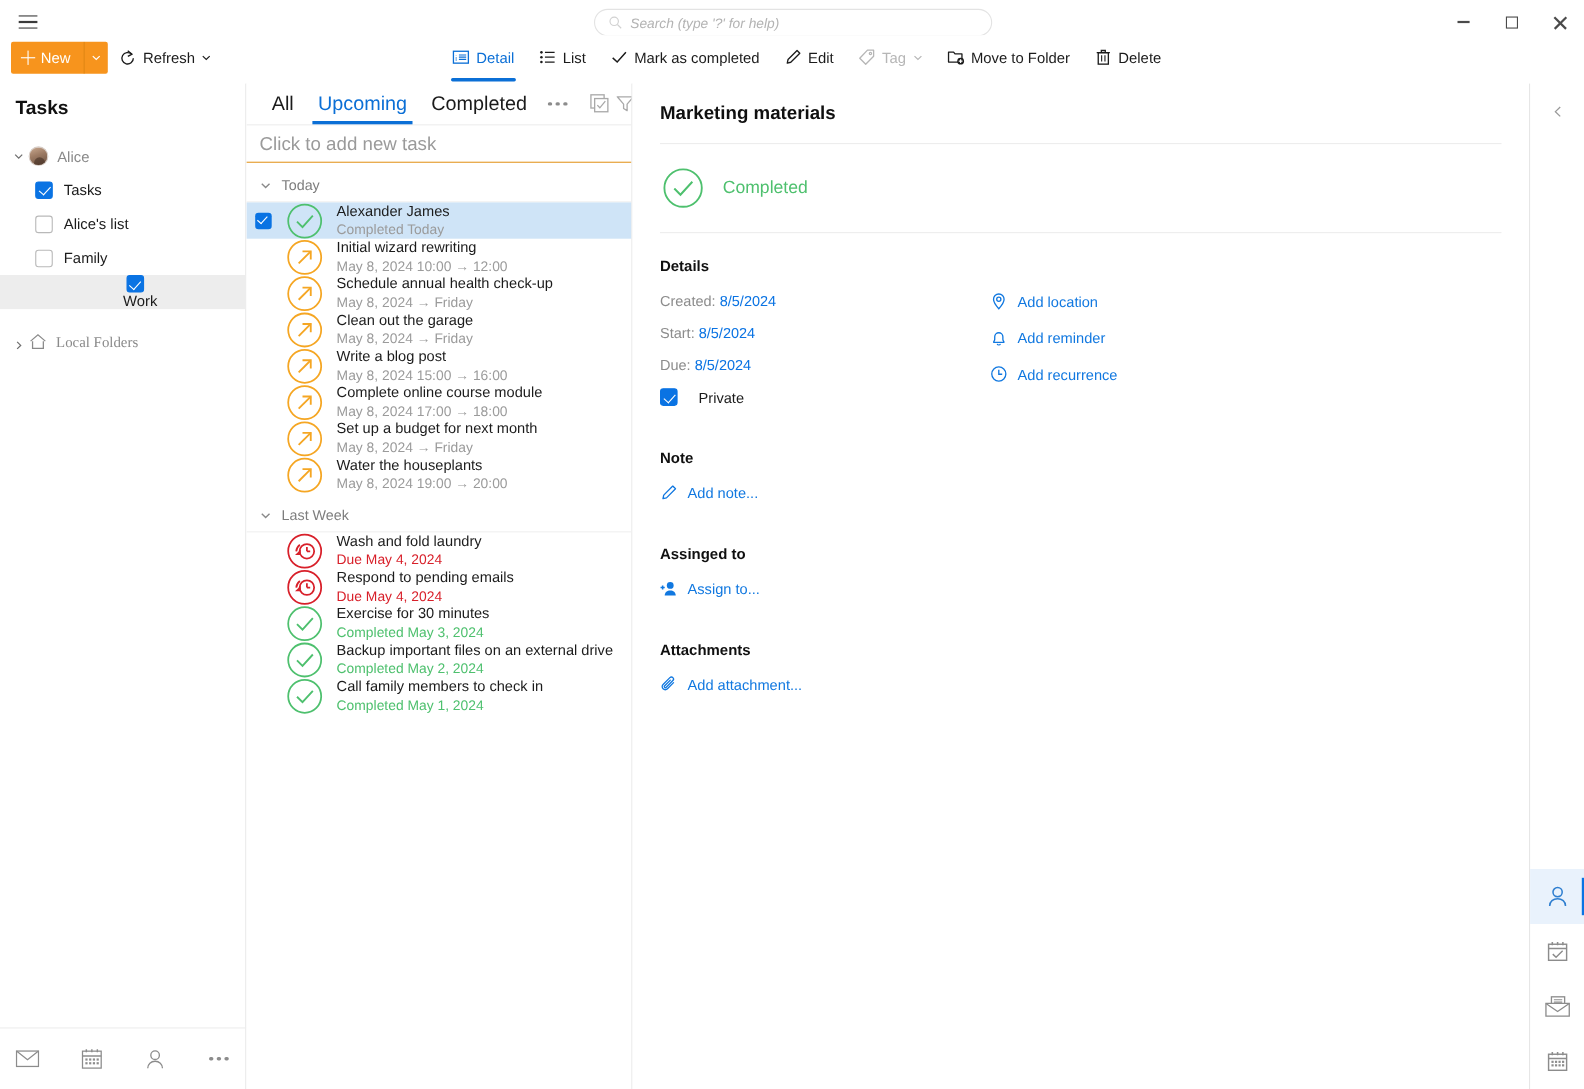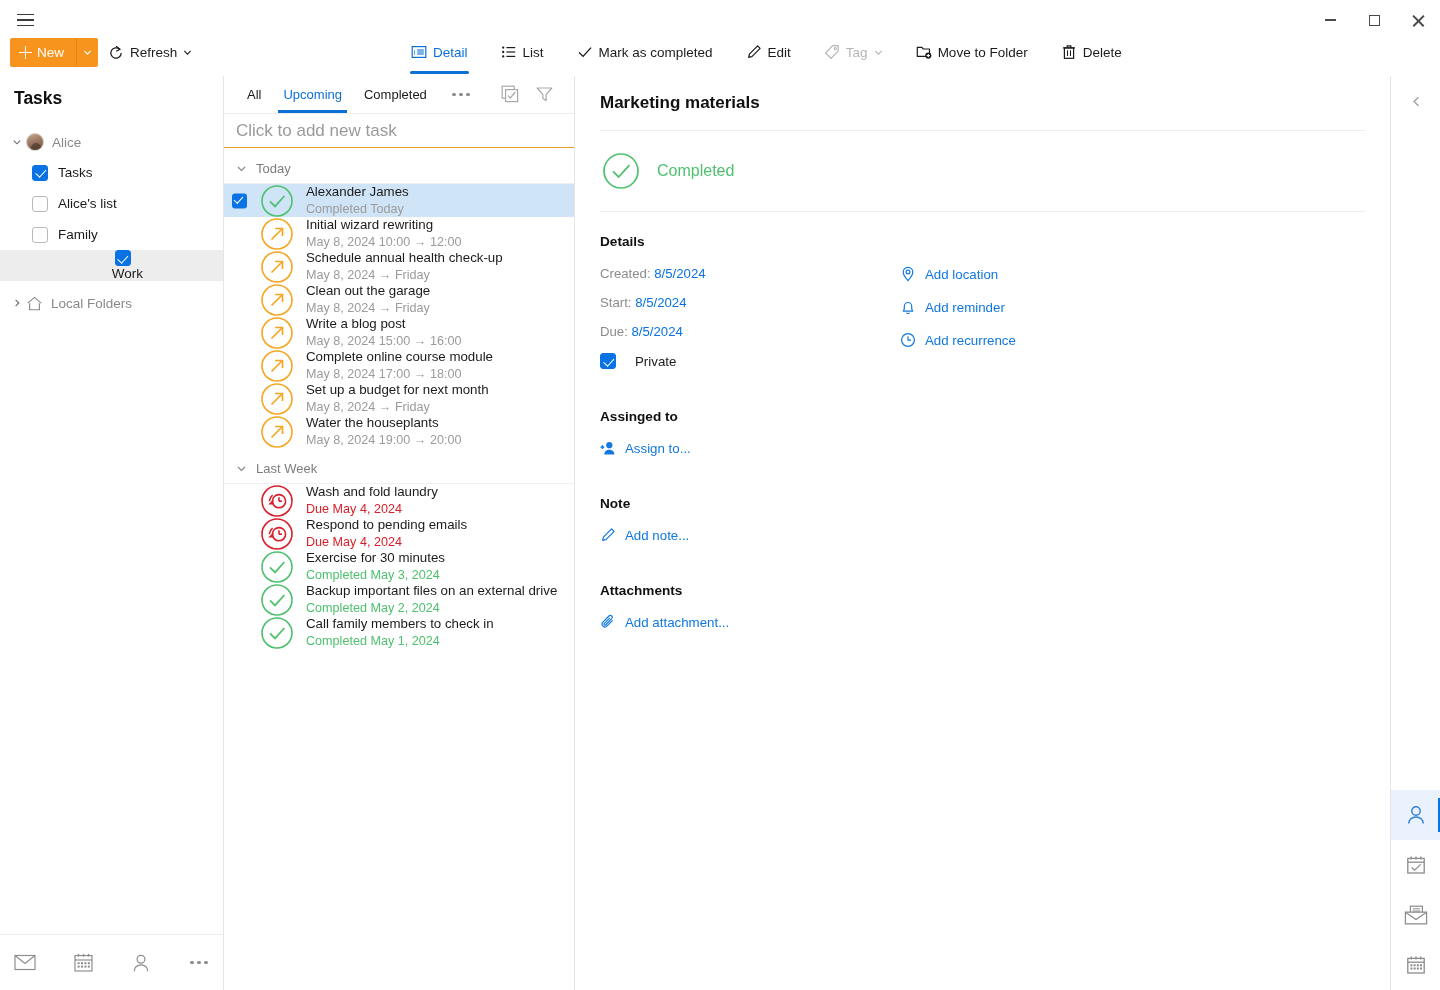--- a/index.html
+++ b/index.html
@@ -66,21 +66,21 @@
   .newbtn .split {
     width: 22px; display:flex; align-items:center; justify-content:center;
     border-left: 1px solid #e08715;
   }
   .refresh {
     position: absolute; left: 100px; top: 6px; height: 29px;
     display: flex; align-items: center; gap: 6px; padding: 0 8px;
     font-size: 13.5px; color: #1b1b1b; cursor: pointer; border-radius: 2px;
   }
   .chev-d { width: 9px; height: 9px; }
-  .toolset { position: absolute; left: 400px; top: 2px; display: flex; align-items: center; gap: 11px; }
+  .toolset { position: absolute; left: 400px; top: 2px; display: flex; align-items: center; gap: 0; }
   .tb-item {
     display: flex; align-items: center; gap: 6px; height: 36px;
     padding: 0 11px; font-size: 13.5px; color: #1b1b1b; cursor: pointer;
     position: relative; border-radius: 2px;
   }
   .tb-item.sel { color: #0b6fd6; }
   .tb-item.sel::after {
     content: ""; position: absolute; left: 10px; right: 10px; bottom: -4px;
     height: 2.6px; background: #0b6fd6; border-radius: 2px;
   }
@@ -116,21 +116,21 @@
     width: 16px; height: 16px; border-radius: 3px; flex: 0 0 auto; margin-right: 10px;
     border: 1.4px solid #b9b9b9; background: #fff; position: relative;
   }
   .cbx.on { background: #0a73e3; border-color: #0a73e3; }
   .cbx.on::after {
     content:""; position:absolute; left:4.7px; top:1.6px; width:4.5px; height:8.5px;
     border: solid #fff; border-width: 0 1.9px 1.9px 0; transform: rotate(42deg);
   }
   .sb-row-label { font-size: 13.5px; color: #1b1b1b; }
   .sb-local {
-    display: flex; align-items: center; height: 32px; padding-left: 8px; margin-top: 6px; cursor: pointer;
+    display: flex; align-items: flex-end; height: 32px; padding-left: 8px; margin-top: 6px; cursor: pointer; font-family: Liberation Serif, serif;
   }
   .home-ico { width: 17px; height: 17px; margin-right: 8px; flex: 0 0 auto; }
   .sb-local-label { font-size: 13.5px; color: #8a8a8a; }
   .sb-bottom {
     position: absolute; left: 0; bottom: 0; width: 224px; height: 56px;
     border-top: 1px solid #ededed; display: flex; align-items: center; padding-left: 8px; gap: 24px;
   }
   .sb-bottom .nav-ico { width: 34px; height: 34px; display:flex; align-items:center; justify-content:center; cursor:pointer; border-radius:3px; }
   .dots { display: flex; gap: 3.5px; align-items: center; }
   .dots i { width: 3.6px; height: 3.6px; border-radius: 50%; background: #8c8c8c; display: block; }
@@ -138,21 +138,21 @@
   
   .listpane {
     position: absolute; left: 224px; top: 76px; width: 351px; bottom: 0;
     background: #fff; border-right: 1px solid #e6e6e6; overflow: hidden;
   }
   .lp-tabs {
     display: flex; align-items: center; height: 38px; padding-left: 12px;
     border-bottom: 1px solid #ededed; position: relative;
   }
   .lp-tab {
-    font-size: 13px; color: #1b1b1b; padding: 0 11px; height: 37px;
+    font-size: 18px; color: #1b1b1b; padding: 0 11px; height: 37px;
     display: flex; align-items: center; cursor: pointer; position: relative;
   }
   .lp-tab.sel { color: #0b6fd6; }
   .lp-tab.sel::after {
     content:""; position:absolute; left:6px; right:6px; bottom:0; height:2.6px; background:#0b6fd6;
   }
   .lp-iconbtn { width: 30px; height: 30px; display:flex; align-items:center; justify-content:center; cursor:pointer; border-radius:3px; }
   .addtask {
     height: 34px; display: flex; align-items: center; padding-left: 12px;
     border-bottom: 1.6px solid #e49a27; cursor: text;
@@ -234,20 +234,27 @@
 
 <div class="app">
 
   <div class="titlebar">
     <div class="hamburger">
       <span></span>
         <span></span>
         <span></span>
     </div>
 
+    <div class="searchbox">
+      <svg class="mag" viewBox="0 0 16 16">
+        <circle cx="6.6" cy="6.6" r="4.7" fill="none" stroke="#9a9a9a" stroke-width="1.3"></circle>
+        <line x1="10.2" y1="10.2" x2="14.4" y2="14.4" stroke="#9a9a9a" stroke-width="1.3"></line>
+      </svg>
+      <div class="ph">Search (type '?' for help)</div>
+    </div>
 
     <div class="wincontrols">
       <div class="wc">
           <span class="min"></span>
         </div>
       <div class="wc">
           <span class="max"></span>
         </div>
       <div class="wc">
           <span class="cls"></span>
@@ -713,39 +720,39 @@
             <svg class="lico" viewBox="0 0 16 16">
               <circle cx="8" cy="8" r="6.4" fill="none" stroke="#1178e0" stroke-width="1.2"></circle>
               <polyline points="8,4.2 8,8.2 11.1,8.2" fill="none" stroke="#1178e0" stroke-width="1.2"></polyline>
             </svg>
             <span>Add recurrence</span>
           </div>
         </div>
       </div>
 
       <div class="dp-block">
+        <div class="dp-sec-title">Note</div>
+        <div class="dp-link">
+          <svg class="lico" viewBox="0 0 16 16">
+            <path d="M11.6 1.9l2.5 2.5-8.2 8.2-3.2.7.7-3.2z" fill="none" stroke="#1178e0" stroke-width="1.2" stroke-linejoin="round"></path>
+          </svg>
+          <span>Add note...</span>
+        </div>
+      </div>
+
+      <div class="dp-block">
         <div class="dp-sec-title">Assinged to</div>
         <div class="dp-link">
           <svg class="lico" viewBox="0 0 16 16">
             <circle cx="9.3" cy="5.2" r="3.1" fill="#1178e0"></circle>
             <path d="M4.3 14.4c0-2.9 2.2-4.6 5-4.6s5 1.7 5 4.6z" fill="#1178e0"></path>
             <line x1="2.4" y1="5.2" x2="2.4" y2="9" stroke="#1178e0" stroke-width="1.4"></line>
             <line x1="0.5" y1="7.1" x2="4.3" y2="7.1" stroke="#1178e0" stroke-width="1.4"></line>
           </svg>
           <span>Assign to...</span>
-        </div>
-      </div>
-
-      <div class="dp-block">
-        <div class="dp-sec-title">Note</div>
-        <div class="dp-link">
-          <svg class="lico" viewBox="0 0 16 16">
-            <path d="M11.6 1.9l2.5 2.5-8.2 8.2-3.2.7.7-3.2z" fill="none" stroke="#1178e0" stroke-width="1.2" stroke-linejoin="round"></path>
-          </svg>
-          <span>Add note...</span>
         </div>
       </div>
 
       <div class="dp-block">
         <div class="dp-sec-title">Attachments</div>
         <div class="dp-link">
           <svg class="lico" viewBox="0 0 16 16">
             <path d="M12.3 6.6l-5.5 5.6a2.8 2.8 0 0 1-4-4l6.2-6.2a1.9 1.9 0 0 1 2.7 2.7L5.5 11a1 1 0 0 1-1.4-1.4l5.3-5.3" fill="none" stroke="#1178e0" stroke-width="1.2" stroke-linecap="round"></path>
           </svg>
           <span>Add attachment...</span>

